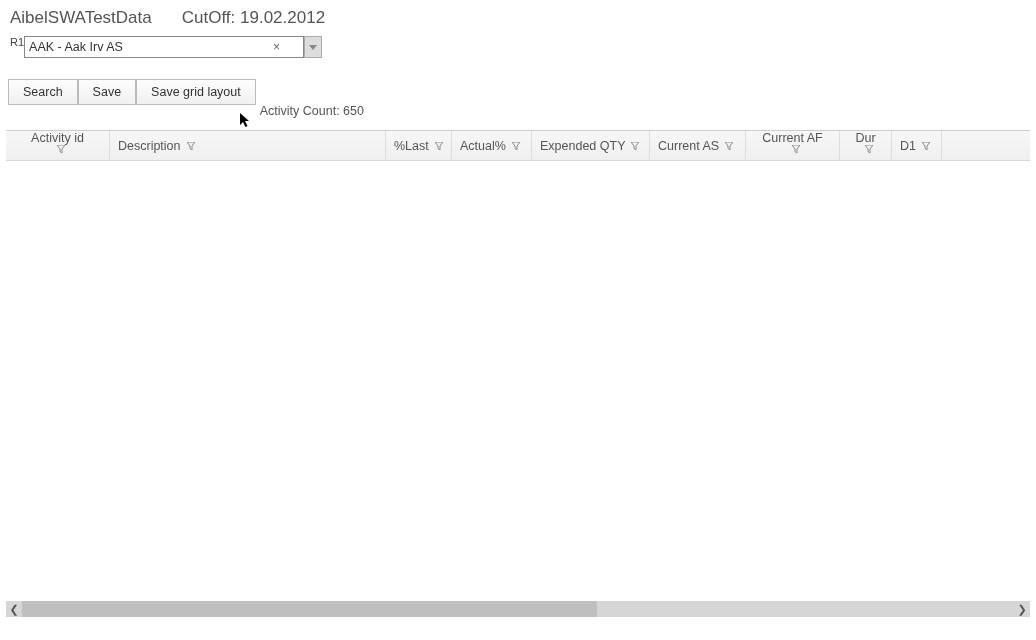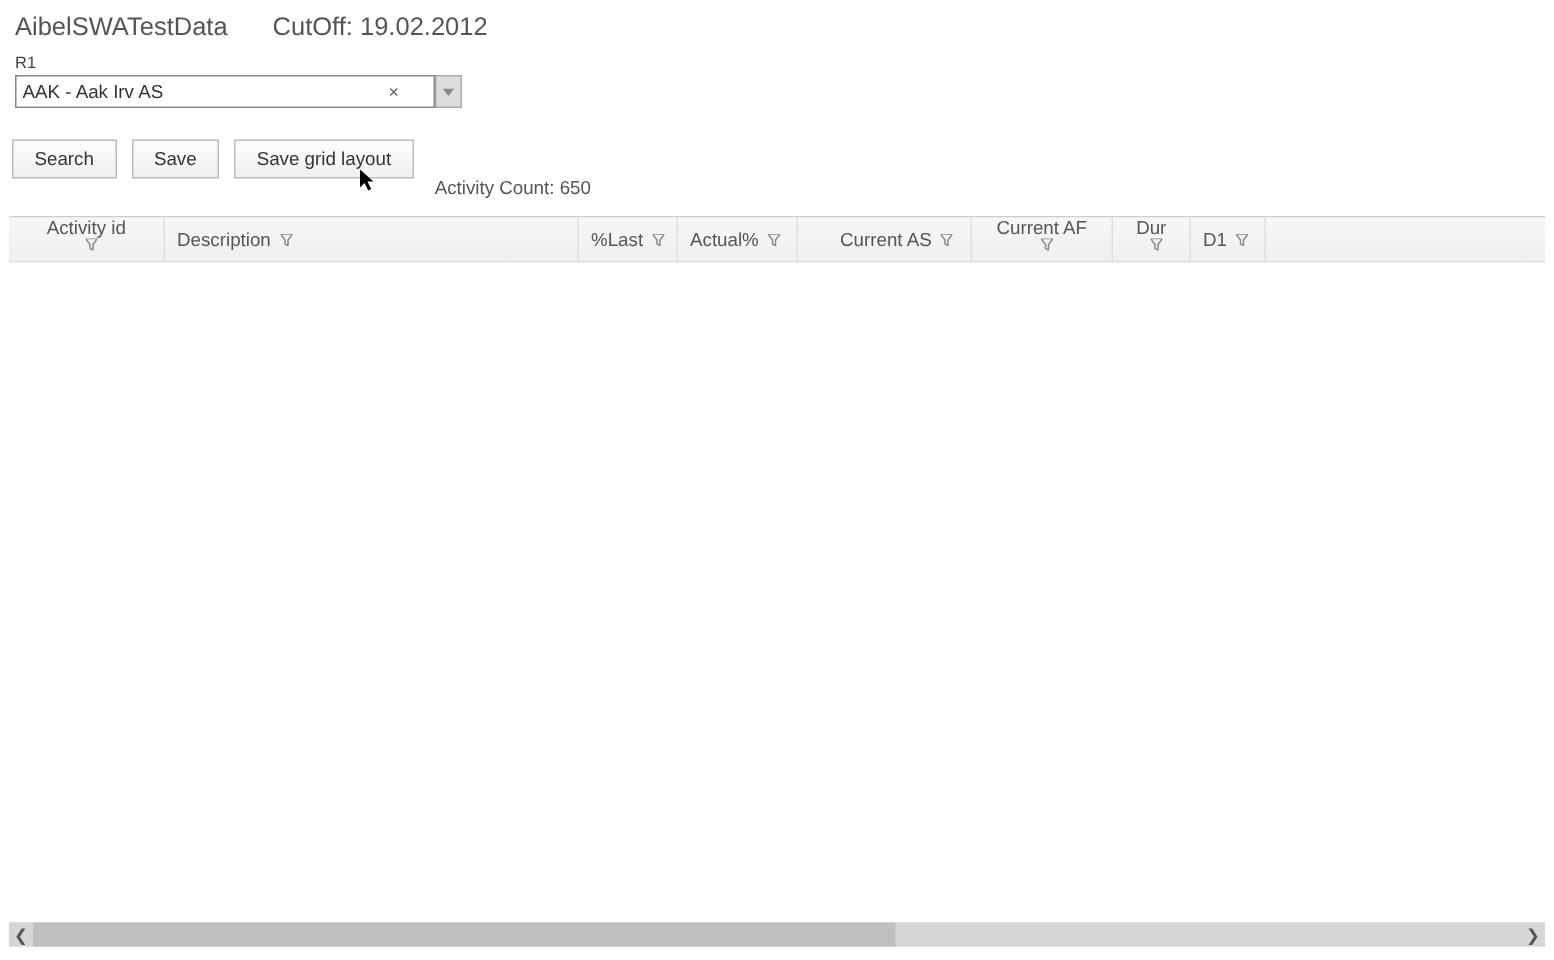--- a/index.html
+++ b/index.html
@@ -20,21 +20,21 @@
       font-size: 17px;
       color: #555;
     }
     .filter-row {
       display: flex;
       gap: 16px;
       padding: 4px 10px 8px 10px;
     }
     .filter-group {
       display: flex;
-      flex-direction: column;
+      flex-direction: row;
     }
     .filter-label {
       font-size: 11px;
       color: #444;
       margin-bottom: 2px;
     }
     .combo {
       display: flex;
       align-items: stretch;
       height: 22px;
@@ -66,21 +66,21 @@
       background: #ddd;
       display: flex;
       align-items: center;
       justify-content: center;
       cursor: pointer;
     }
     .combo-dd svg { width: 8px; height: 5px; }
     .toolbar {
       display: flex;
       align-items: center;
-      gap: 10px;
+      gap: 0;
       padding: 0 8px 12px 8px;
     }
     .tbtn {
       border: 1px solid #bbb;
       background: linear-gradient(#fdfdfd, #f0f0f0);
       padding: 5px 14px;
       font-size: 12.5px;
       color: #333;
       cursor: pointer;
     }
@@ -221,21 +221,29 @@
         </span>
       </div>
       <div class="gh-cell" style="width: 80px;">
         <span>Actual%</span>
         <span class="filter-icon">
           <svg viewBox="0 0 8 8">
             <path d="M0 0 L8 0 L5 4 L5 8 L3 6.5 L3 4 Z" fill="none" stroke="#888" stroke-width="1"></path>
           </svg>
         </span>
       </div>
-      <div class="gh-cell" style="width: 96px; margin-left: 20px;">
+      <div class="gh-cell" style="width: 118px;">
+        <span>Expended QTY</span>
+        <span class="filter-icon">
+          <svg viewBox="0 0 8 8">
+            <path d="M0 0 L8 0 L5 4 L5 8 L3 6.5 L3 4 Z" fill="none" stroke="#888" stroke-width="1"></path>
+          </svg>
+        </span>
+      </div>
+      <div class="gh-cell" style="width: 96px;">
         <span>Current AS</span>
         <span class="filter-icon">
           <svg viewBox="0 0 8 8">
             <path d="M0 0 L8 0 L5 4 L5 8 L3 6.5 L3 4 Z" fill="none" stroke="#888" stroke-width="1"></path>
           </svg>
         </span>
       </div>
       <div class="gh-cell" style="width: 94px; flex-direction: column;">
         <span>Current AF</span>
         <span class="filter-icon">

